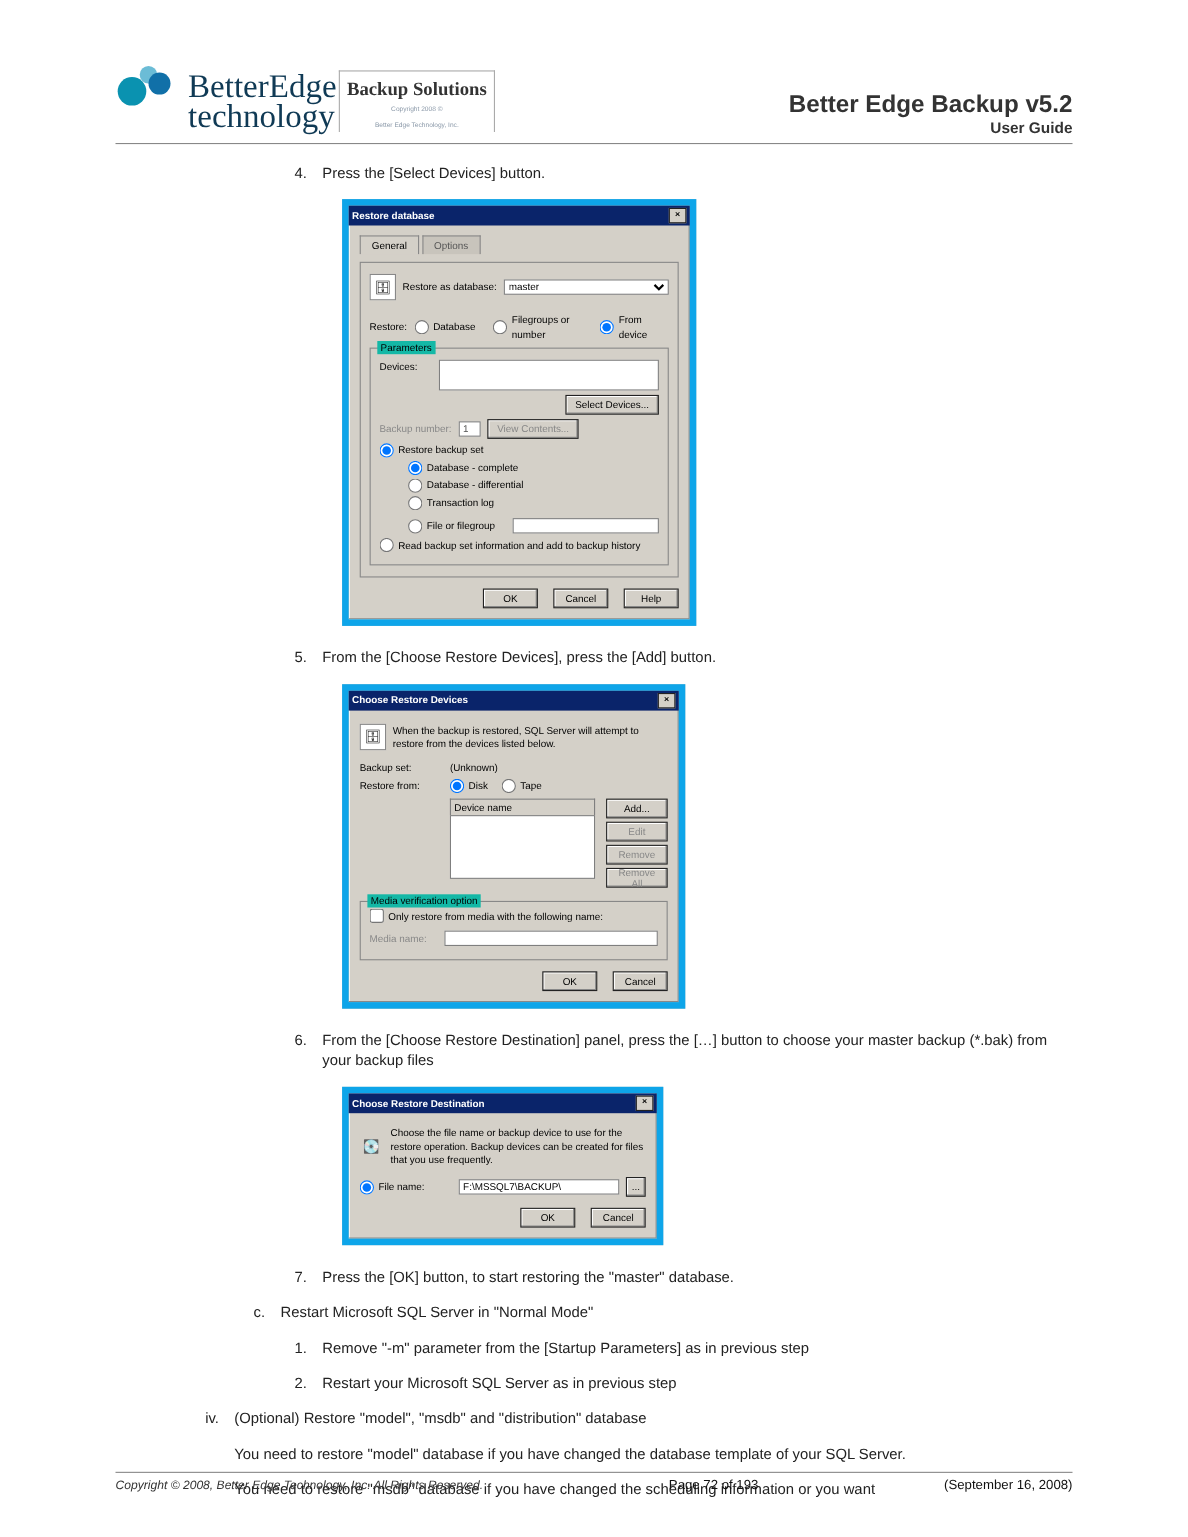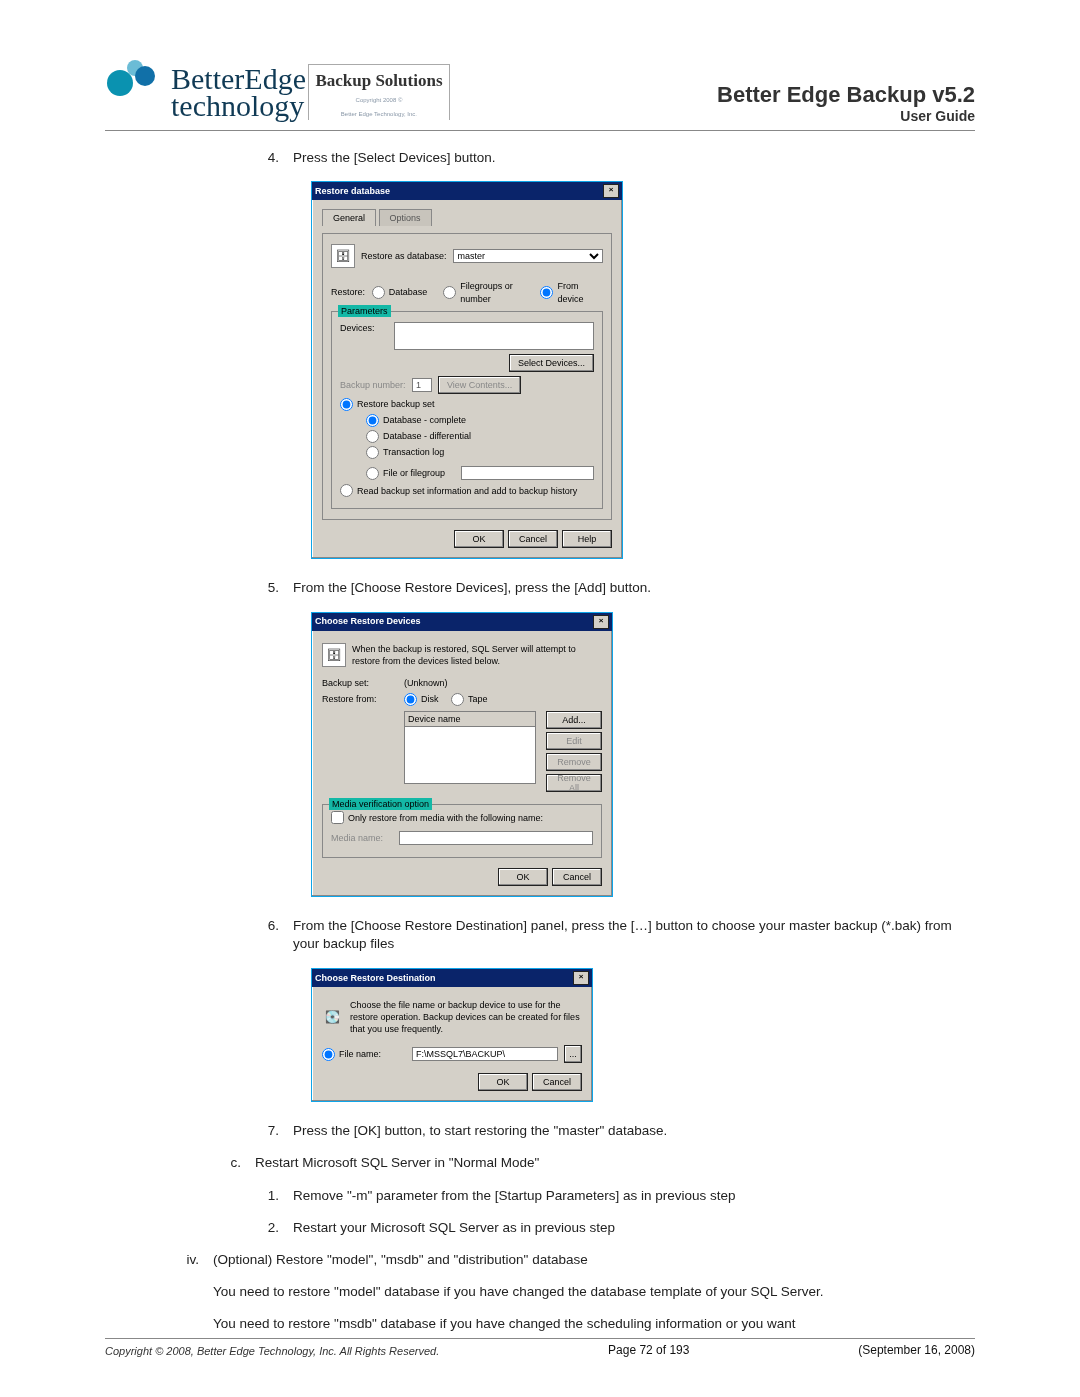--- a/index.html
+++ b/index.html
@@ -15,40 +15,40 @@
   .bs-box{width:140px;text-align:center;border-top:1px solid #aaa;border-left:1px solid #aaa;border-right:1px solid #aaa;padding:6px 0 2px}
   .bs-title{font-family:"Times New Roman",serif;font-weight:bold;font-size:17px;color:#333}
   .bs-tiny{font-size:6px;color:#8a98a8;line-height:1.2;margin-top:6px}
   .hdr-right{text-align:right}
   .prod{font-size:22px;font-weight:bold;color:#333}
   .guide{font-size:14px;font-weight:bold;color:#333}
   .content{margin-top:18px;font-size:13.5px;line-height:1.35;color:#222}
   .step{display:flex;gap:14px;margin-bottom:14px}
   .step .num{width:24px;text-align:right;flex-shrink:0}
   .step .txt{flex:1}
-  .dlg{position:relative;background:#d4d0c8;border:1px solid #0ea5e9;box-shadow:inset -1px -1px 0 #888,inset 1px 1px 0 #fff;font-family:Tahoma,Arial,sans-serif;font-size:9px;color:#000;margin:8px 2px 20px 56px}
+  .dlg{position:relative;background:#d4d0c8;border:6px solid #0ea5e9;box-shadow:inset -1px -1px 0 #888,inset 1px 1px 0 #fff;font-family:Tahoma,Arial,sans-serif;font-size:9px;color:#000;margin:8px 2px 20px 56px}
   .dlg .titlebar{background:#0a246a;color:#fff;display:flex;align-items:center;justify-content:space-between;padding:2px 3px;font-weight:bold;font-size:9px}
   .dlg .titlebar .xbtn{width:14px;height:12px;background:#d4d0c8;border:1px solid #222;color:#000;text-align:center;line-height:10px;font-family:Arial;font-size:8px}
   .dlg .body{padding:8px 10px 10px}
   .tabs{margin-bottom:8px}
   .tab{display:inline-block;border:1px solid #888;border-bottom:none;background:#d4d0c8;padding:2px 10px;font-size:9px;position:relative;top:1px}
   .tab.inactive{background:#c8c4bc;color:#555}
   .tabbody{border:1px solid #888;background:#d4d0c8;padding:6px 8px 10px}
   .row{display:flex;align-items:center;gap:6px;margin:4px 0}
   .icon-box{width:22px;height:22px;background:#fff;border:1px solid #888;display:flex;align-items:center;justify-content:center;font-size:12px}
   .lbl{font-size:9px}
   .textin{background:#fff;border:1px solid #7f7f7f;height:14px;padding:0 3px;font-size:9px;box-sizing:border-box}
   .sel{background:#fff;border:1px solid #7f7f7f;height:14px;font-size:9px}
   .grp{border:1px solid #888;padding:6px 8px 8px;margin-top:6px;position:relative}
   .grp .gtitle{position:absolute;top:-7px;left:6px;background:#14b8a6;padding:0 3px;font-size:9px}
   .radio,.chk{display:inline-flex;align-items:center;gap:4px;font-size:9px;margin-right:10px}
   .radio input,.chk input{margin:0}
   .btn{background:#d4d0c8;border:1px solid #222;box-shadow:inset -1px -1px 0 #888,inset 1px 1px 0 #fff;height:18px;font-size:9px;padding:0 8px;display:inline-flex;align-items:center;justify-content:center}
   .btn.dis{color:#888}
-  .btnrow{display:flex;justify-content:flex-end;gap:4px;margin-top:10px}
+  .btnrow{display:flex;justify-content:flex-end;gap:14px;margin-top:10px}
   .listbox{background:#fff;border:1px solid #7f7f7f;height:26px}
   .list-dev{background:#fff;border:1px solid #7f7f7f;height:56px}
   .footer{position:absolute;left:105px;right:105px;bottom:40px;border-top:1px solid #888;padding-top:4px;font-size:12px;display:flex;justify-content:space-between;align-items:flex-end}
   .footer .copy{font-style:italic;font-size:11px;color:#333}
   .sub-list{margin-left:26px}
   .sec-c{margin-left:-38px}
   .sec-iv{margin-left:-84px}
 </style>
 </head>
 <body>

